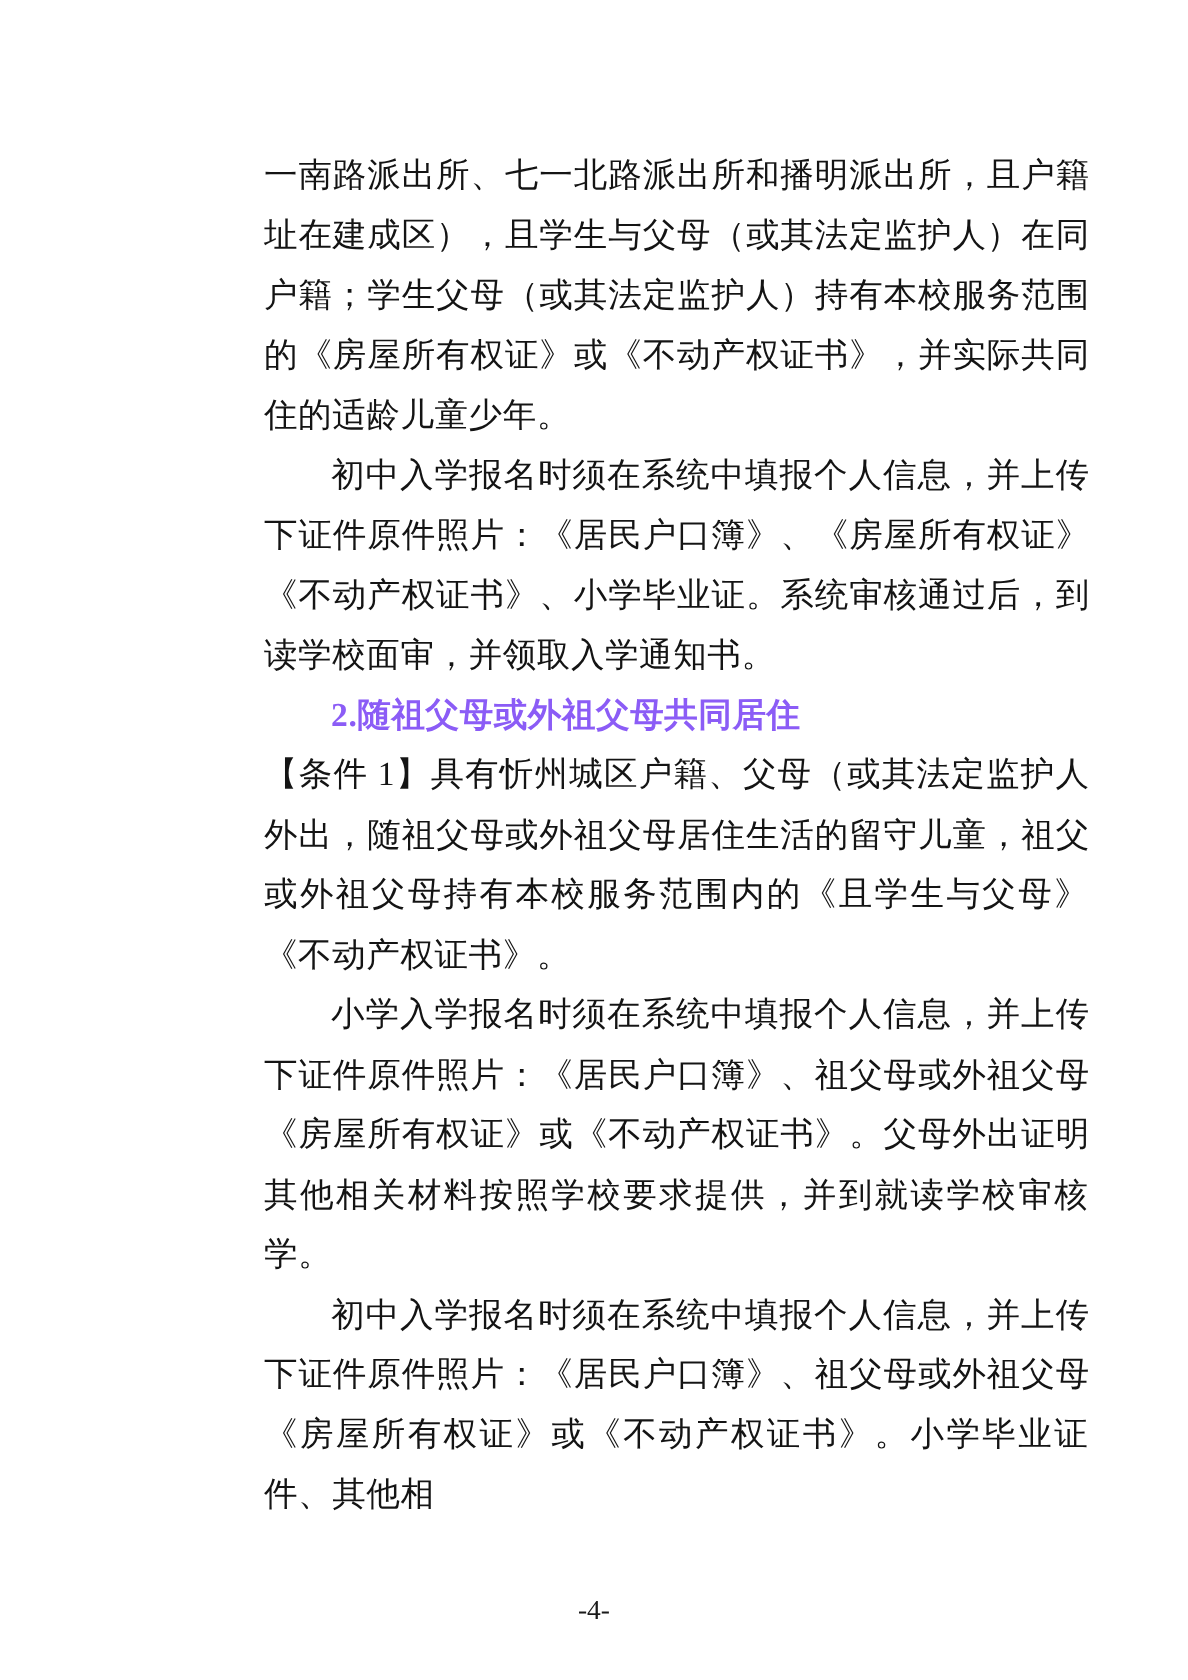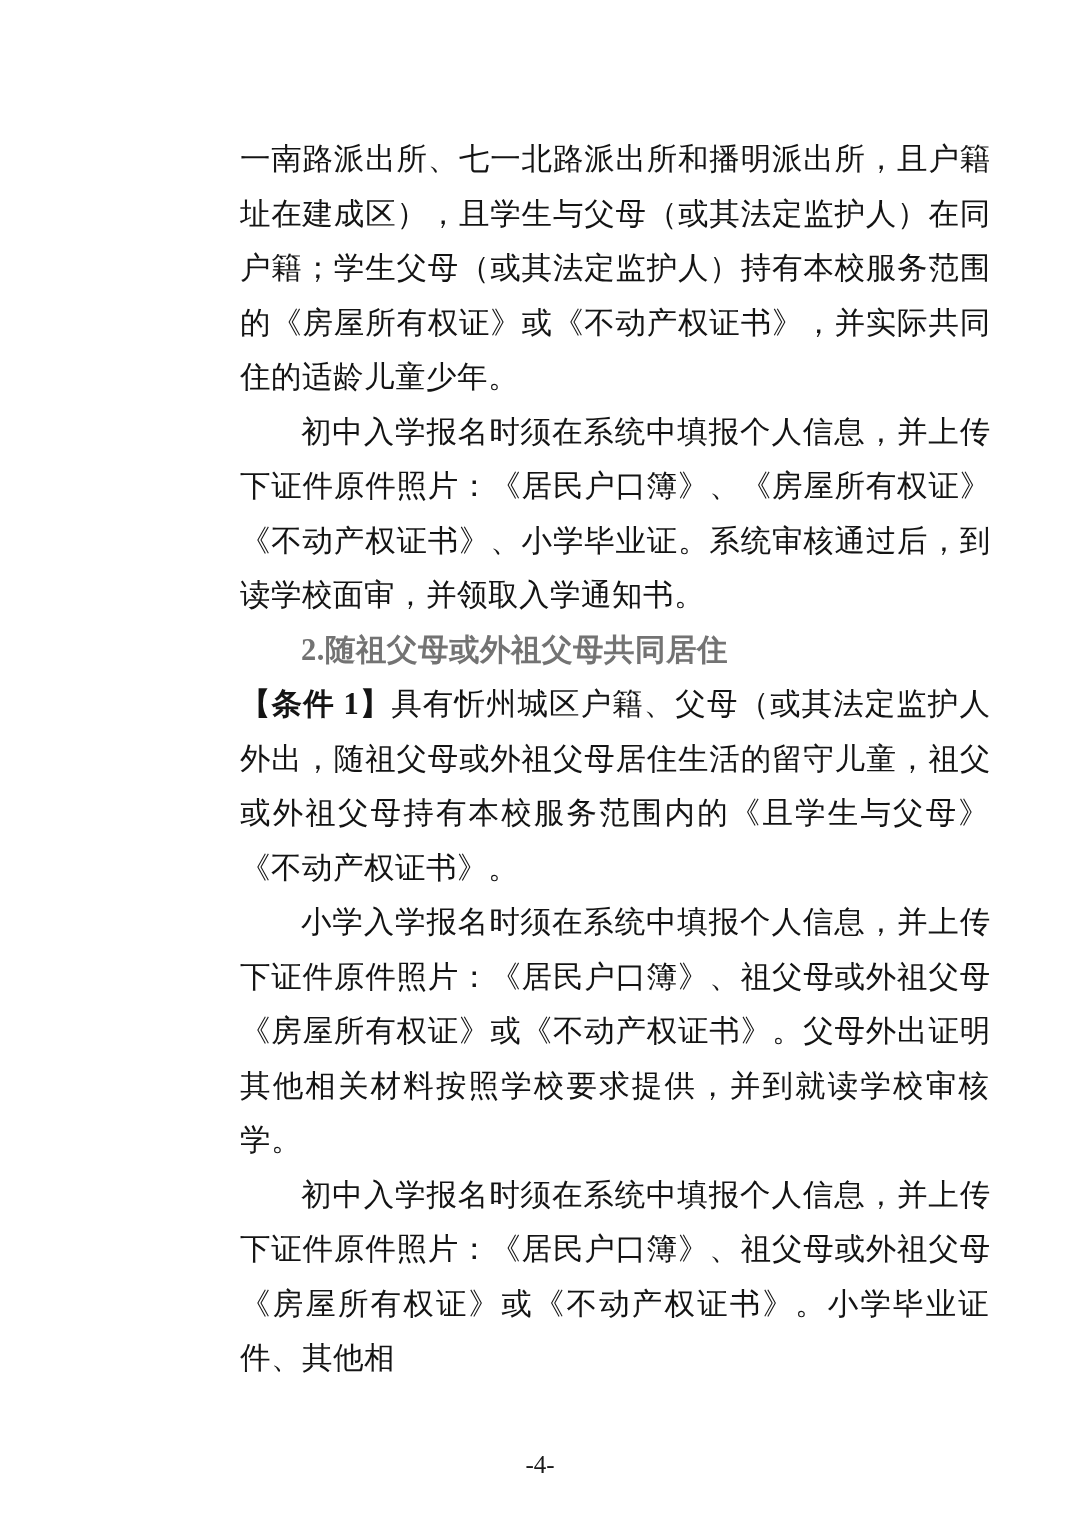--- a/index.html
+++ b/index.html
@@ -38,25 +38,25 @@
   }
   .indent {
     text-indent: 61px;
   }
   .heading {
     font-size: 30.5px;
     line-height: 54.5px;
     font-weight: bold;
     text-indent: 61px;
     margin: 0;
-    color: #737373;
+    color: #8b5cf6;
     letter-spacing: 0.5px;
   }
   .cond-lead {
-    font-weight: bold;
+    font-weight: normal;
   }
   .footer {
     position: absolute;
     left: 0;
     right: 0;
     bottom: 52px;
     text-align: center;
     font-size: 25px;
     color: #1a1a1a;
     font-family: "Liberation Serif", "DejaVu Serif", serif;

